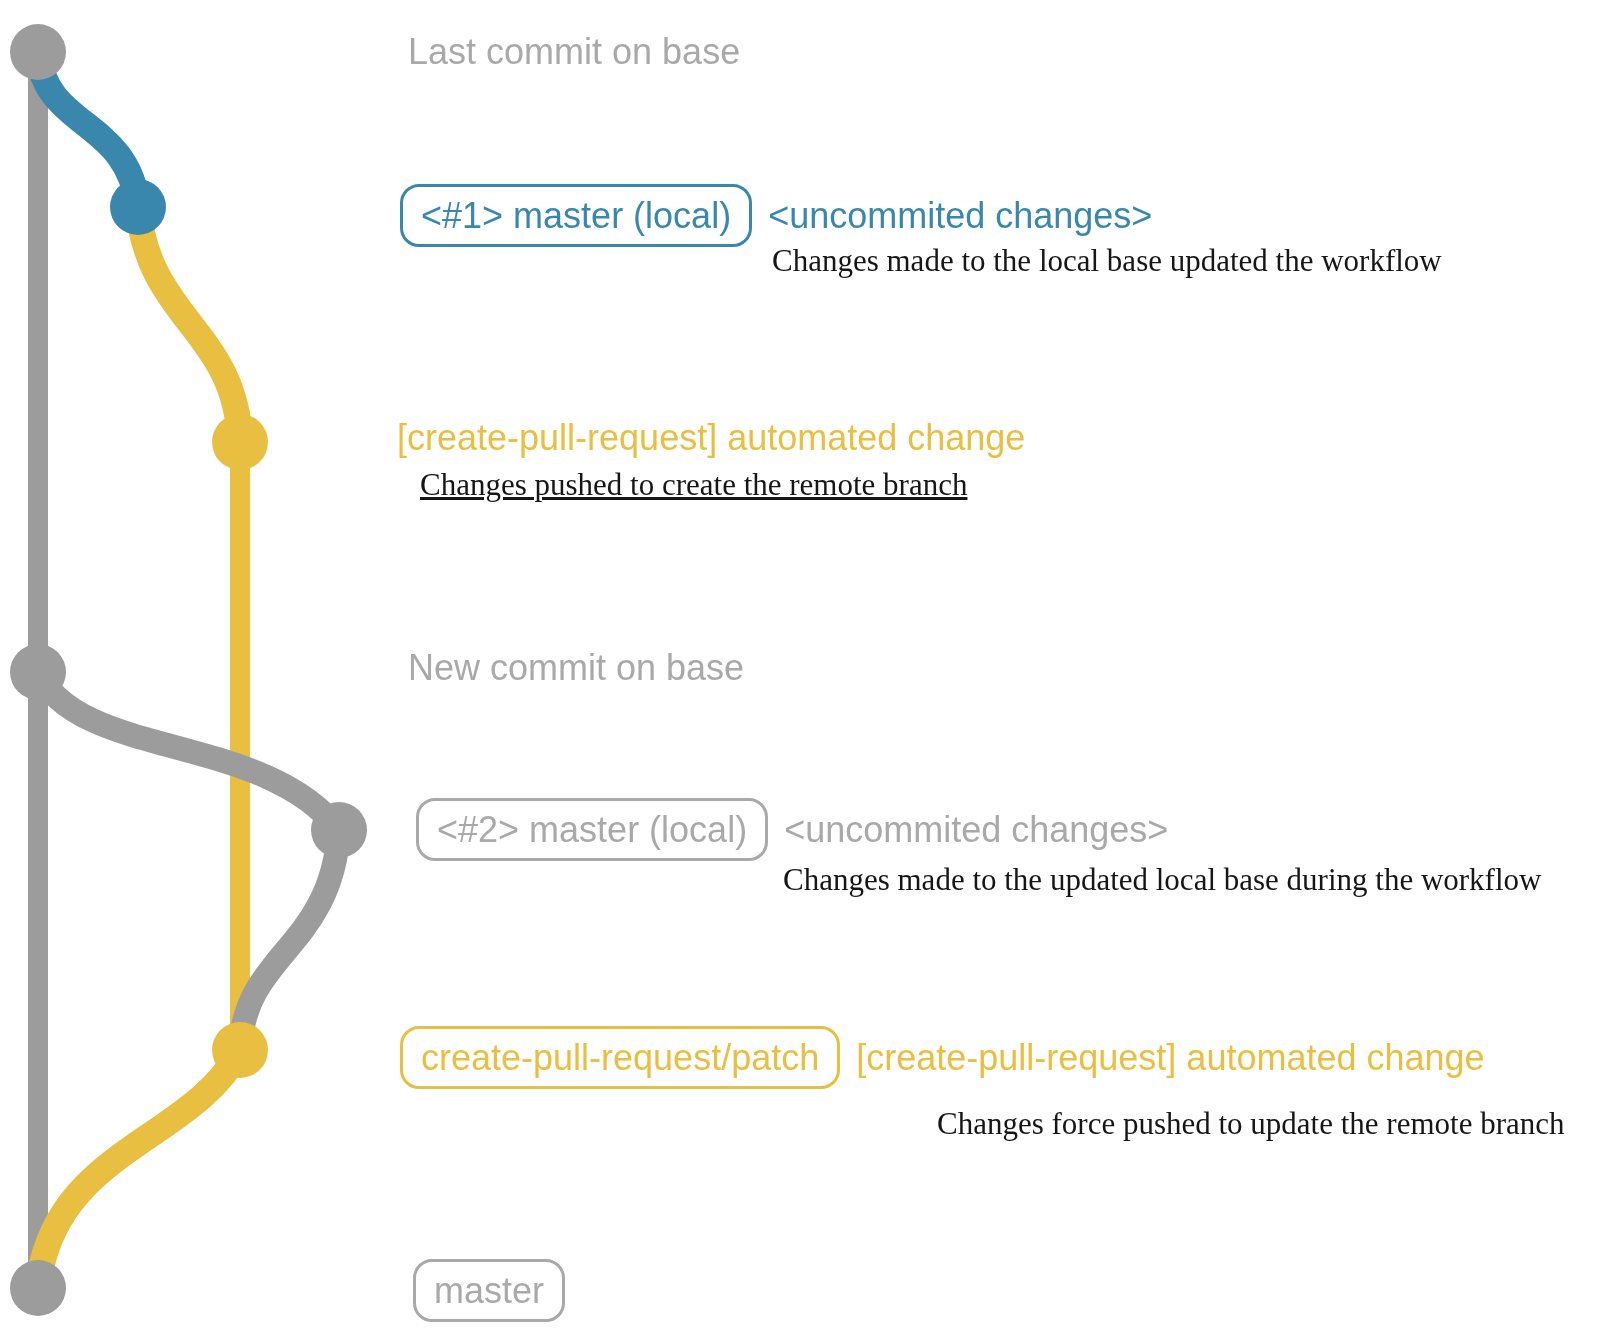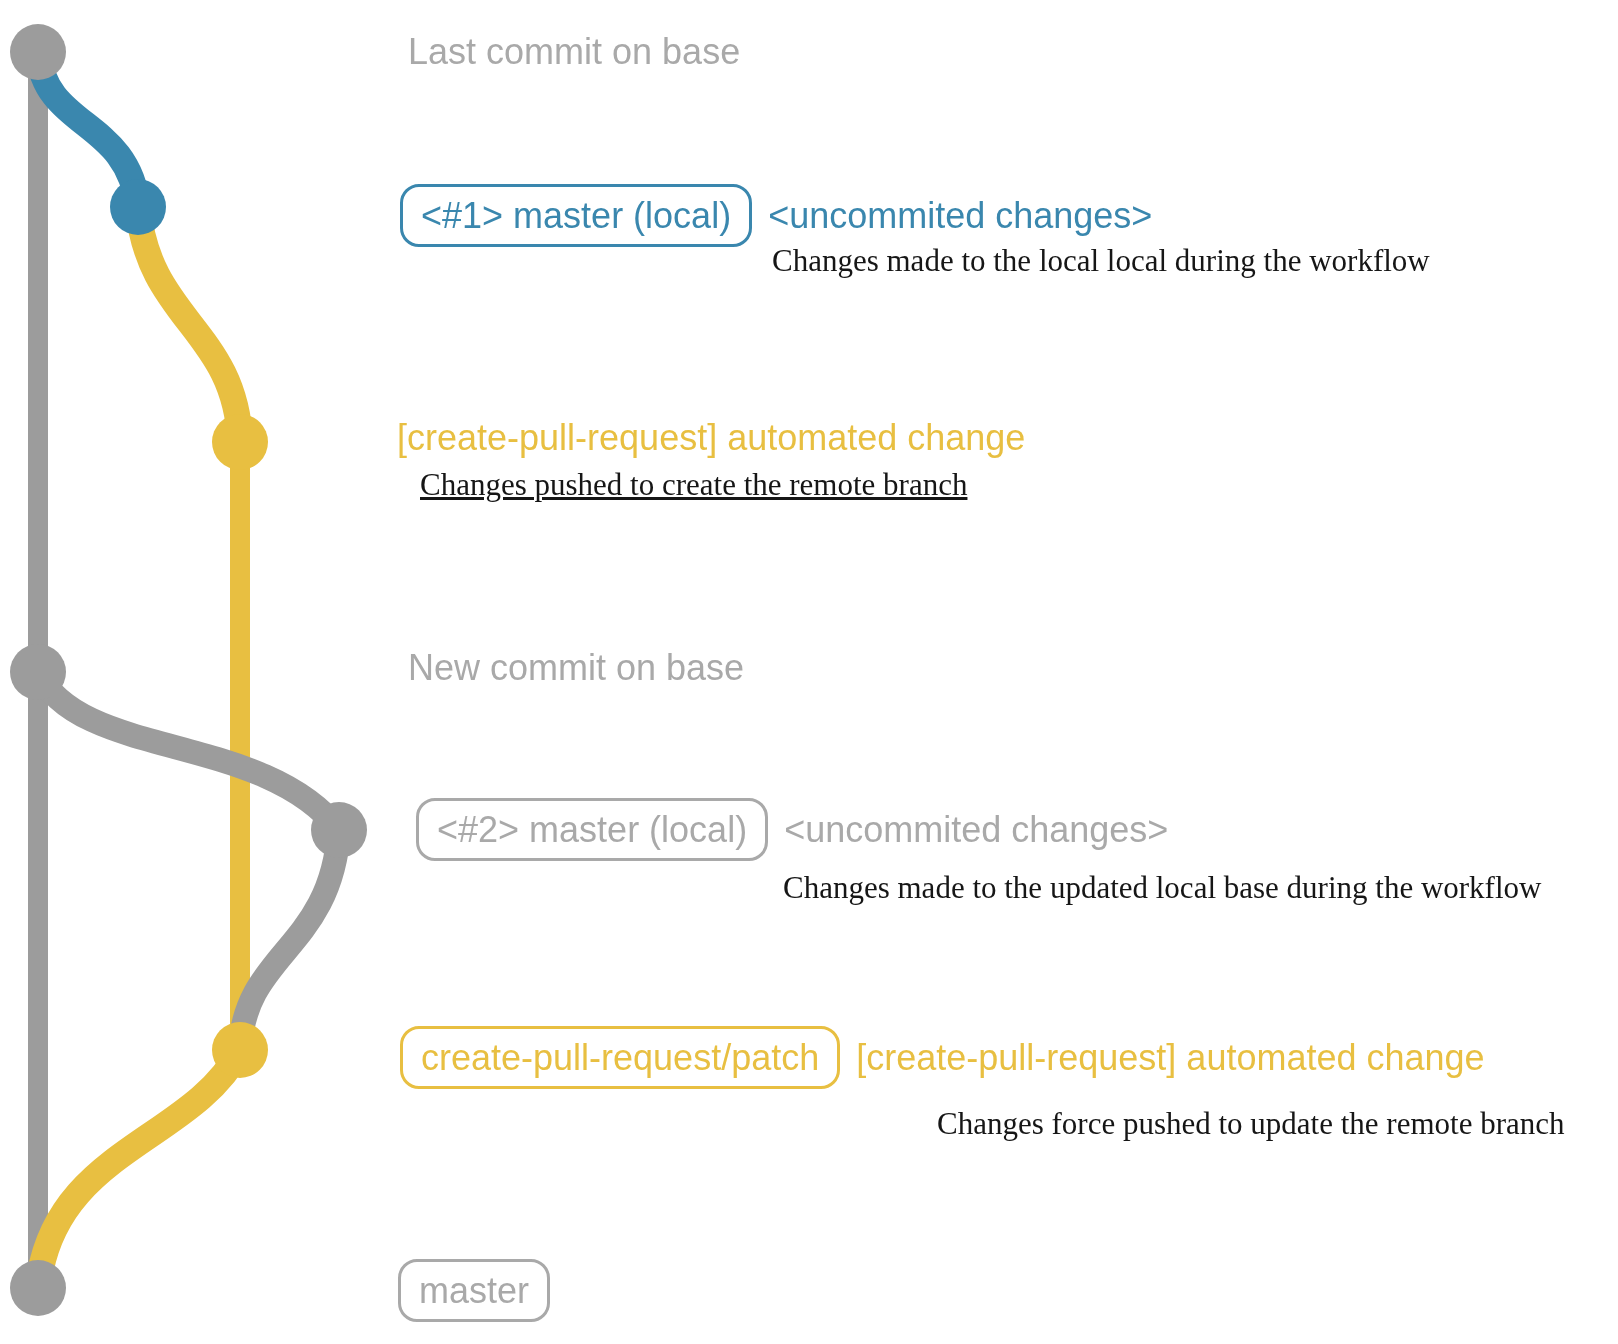--- a/index.html
+++ b/index.html
@@ -63,34 +63,34 @@
   <circle class="fill-yellow" cx="240" cy="1050" r="28"></circle>
   <circle class="fill-gray" cx="38" cy="1288" r="28"></circle>
 </svg>
 
 <div class="label" style="left:408px;top:30px;">Last commit on base</div>
 
 <div class="row" style="left:400px;top:184px;gap:16px;">
   <div class="badge blue">&lt;#1&gt; master (local)</div>
   <div class="heading blue">&lt;uncommited changes&gt;</div>
 </div>
-<div class="desc" style="left:772px;top:242px;">Changes made to the local local during the workflow</div>
+<div class="desc" style="left:772px;top:242px;">Changes made to the local base updated the workflow</div>
 
 <div class="label yellow" style="left:397px;top:416px;color:var(--yellow);">[create-pull-request] automated change</div>
 <div class="desc" style="left:420px;top:466px;text-decoration:underline;">Changes pushed to create the remote branch</div>
 
 <div class="label" style="left:408px;top:640px;margin-top:6px;">New commit on base</div>
 
 <div class="row" style="left:416px;top:798px;gap:16px;">
   <div class="badge gray">&lt;#2&gt; master (local)</div>
   <div class="heading gray">&lt;uncommited changes&gt;</div>
 </div>
-<div class="desc" style="left:783px;top:861px;margin-top:8px;">Changes made to the updated local base during the workflow</div>
+<div class="desc" style="left:783px;top:861px;">Changes made to the updated local base during the workflow</div>
 
 <div class="row" style="left:400px;top:1026px;gap:16px;">
   <div class="badge yellow">create-pull-request/patch</div>
   <div class="heading yellow">[create-pull-request] automated change</div>
 </div>
 <div class="desc" style="left:937px;top:1085px;margin-top:20px;">Changes force pushed to update the remote branch</div>
 
-<div class="row" style="left:398px;top:1259px;gap:22px;">
+<div class="row" style="left:413px;top:1259px;gap:22px;">
   <div class="badge gray">master</div>
 </div>
 
 </body></html>

